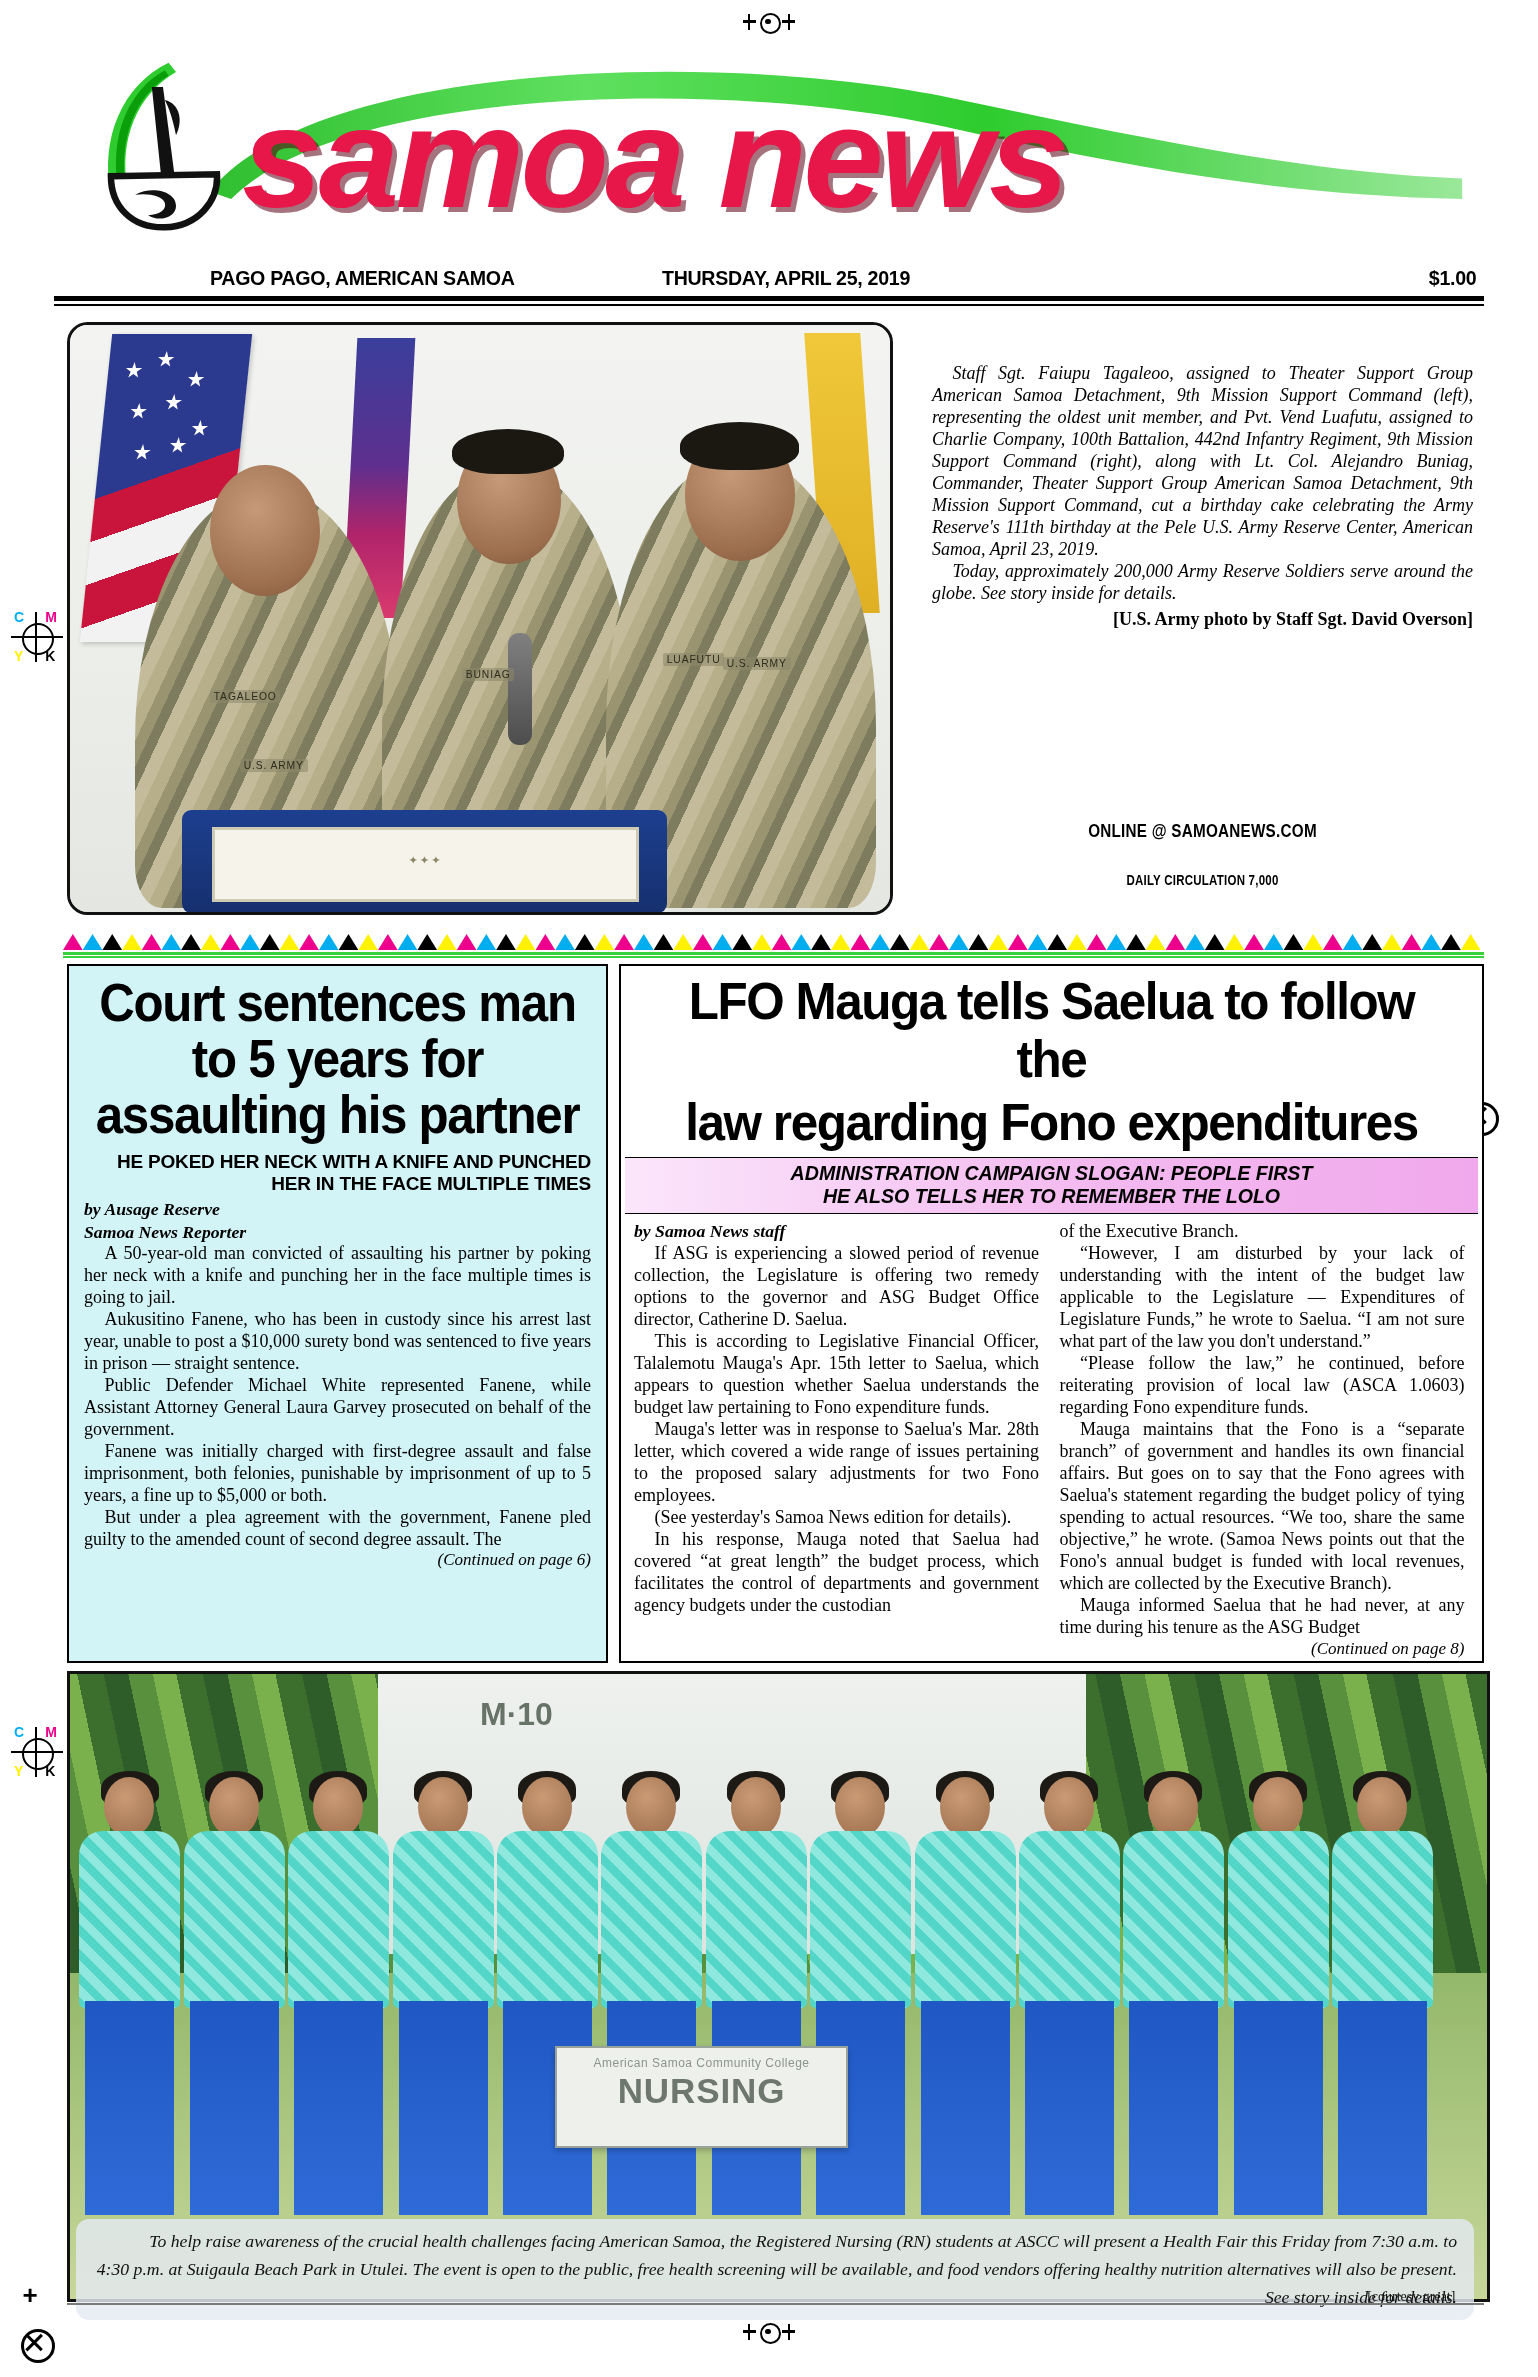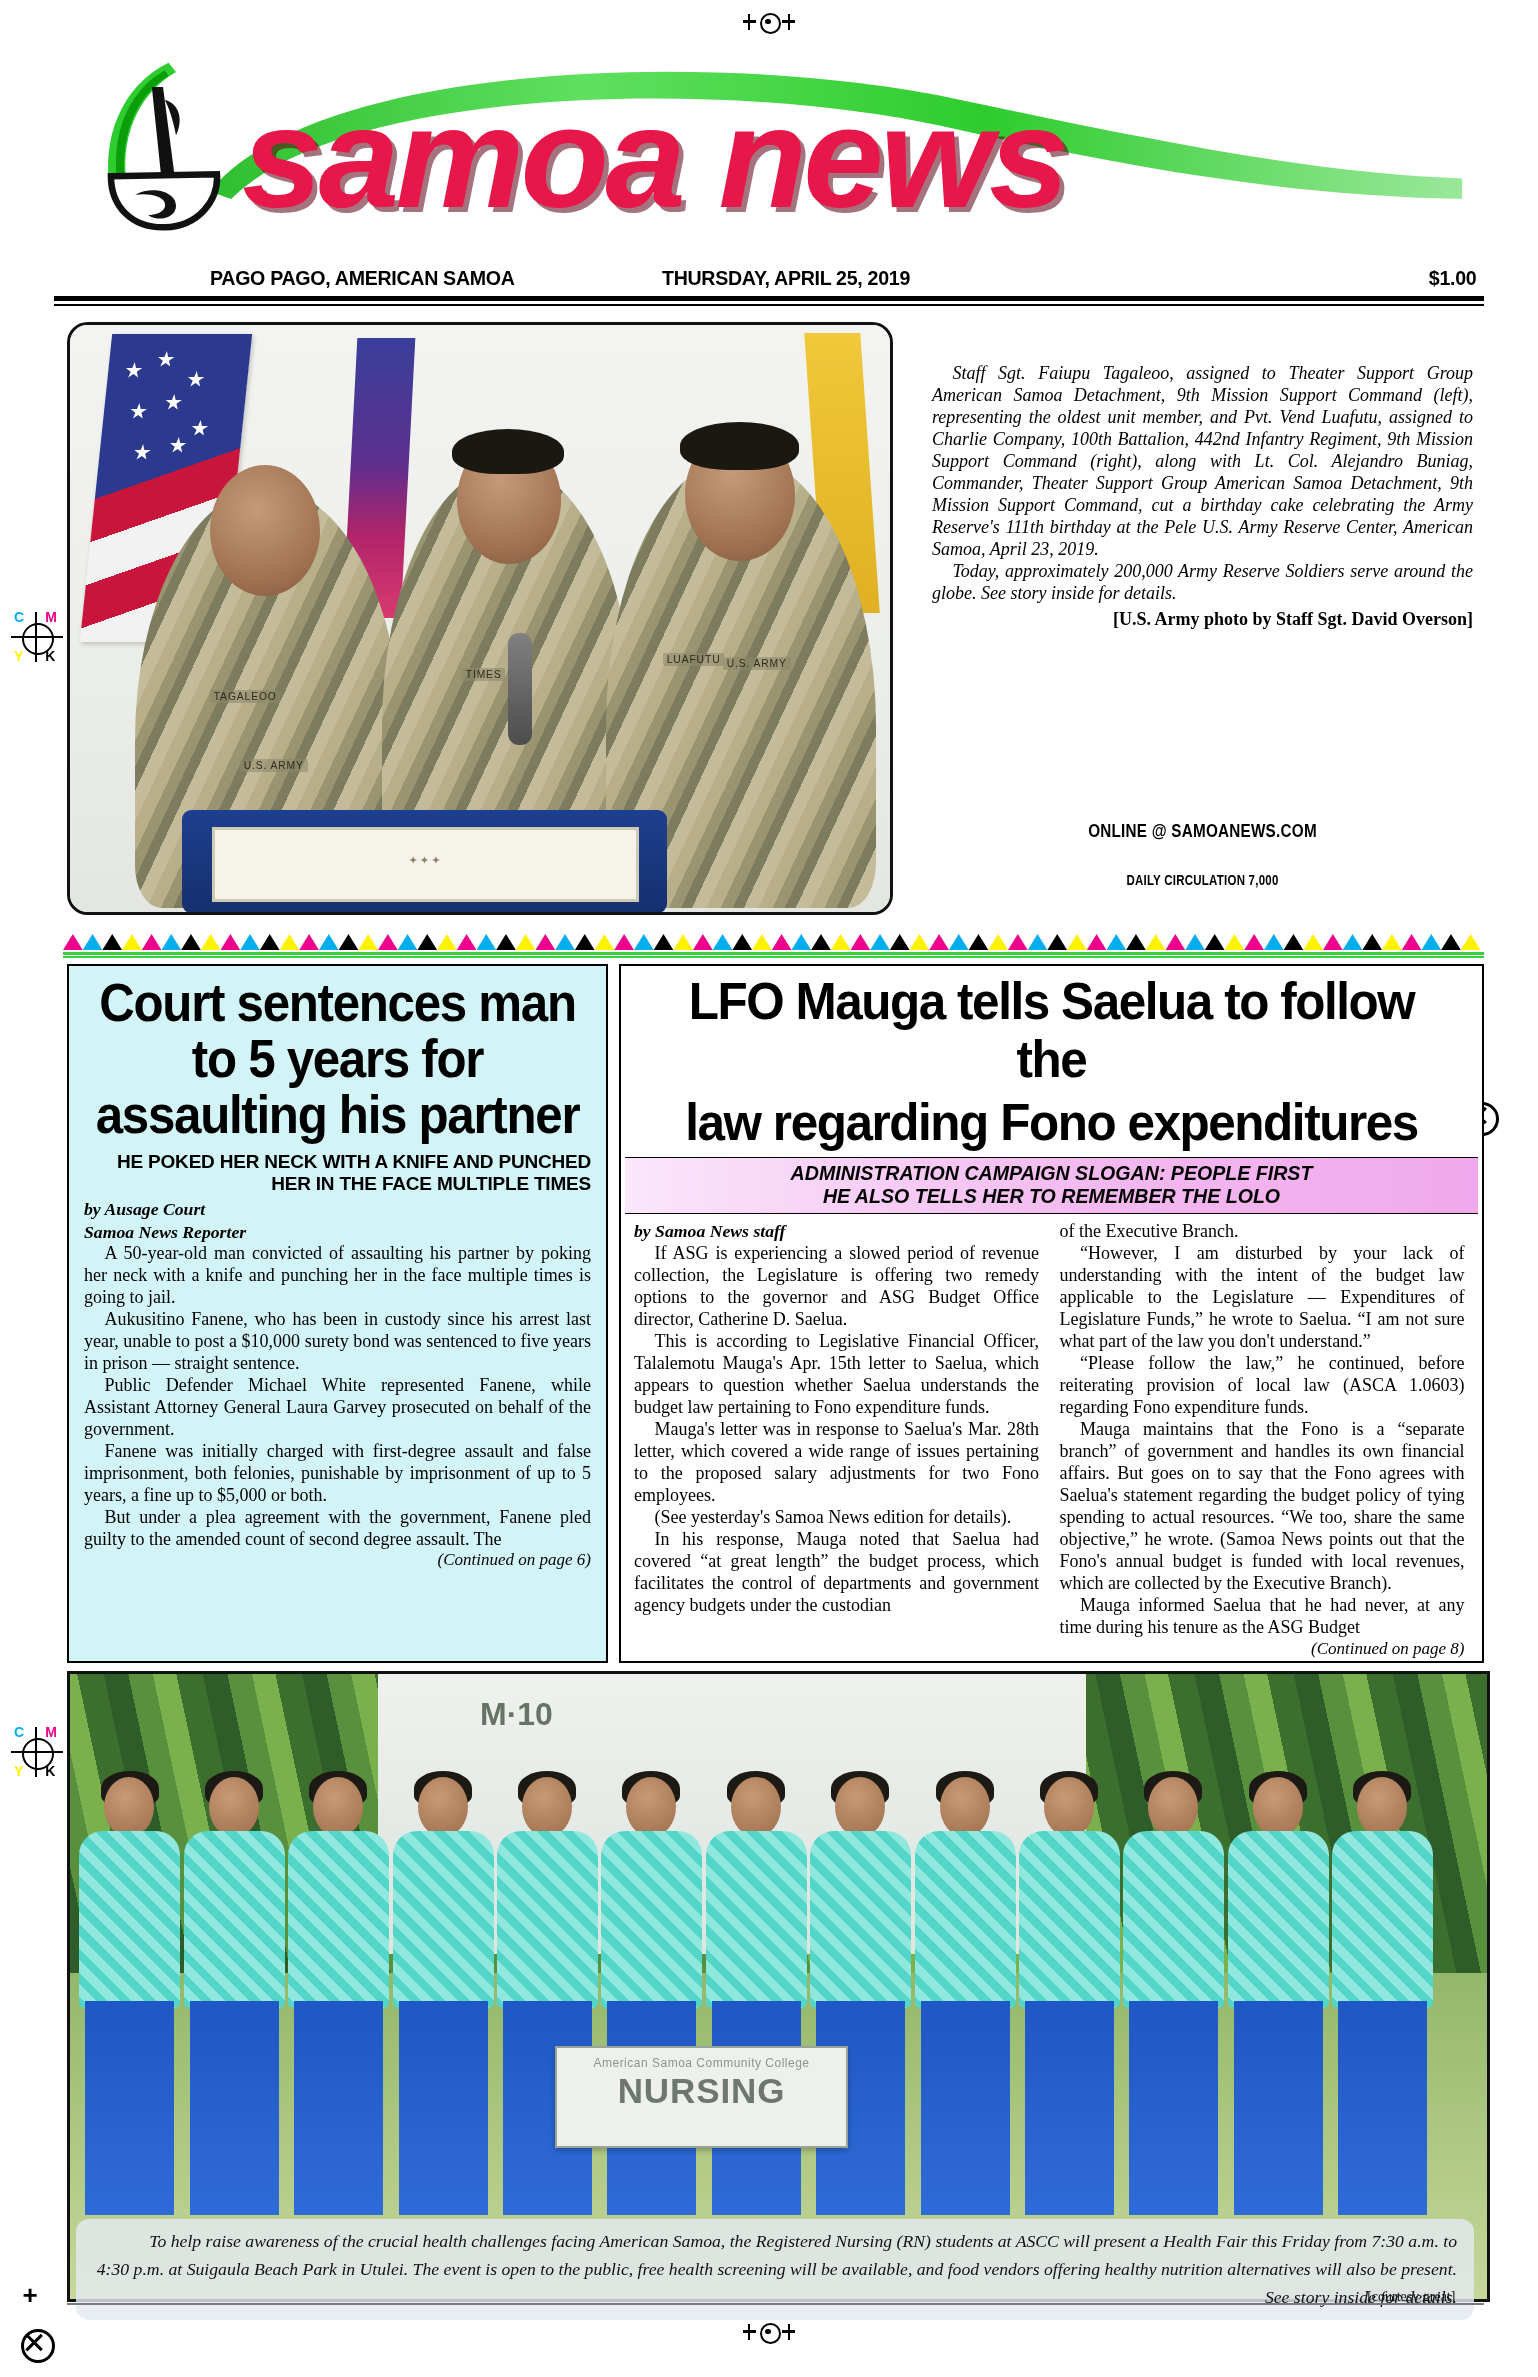--- a/index.html
+++ b/index.html
@@ -237,21 +237,21 @@
     <div class="soldier uni s2"></div>
     <div class="soldier uni s3"></div>
     <div class="hd head hd1"></div>
     <div class="hd head hd2"></div>
     <div class="hd head hd3"></div>
     <div class="hair" style="left:382px;top:104px;width:112px;height:45px;"></div>
     <div class="hair" style="left:610px;top:97px;width:119px;height:48px;"></div>
 
     <div class="mic"></div>
     <span class="tag" style="left:140px;top:365px;">TAGALEOO</span>
-    <span class="tag" style="left:392px;top:343px;">TIMES</span>
+    <span class="tag" style="left:392px;top:343px;">BUNIAG</span>
     <span class="tag" style="left:593px;top:328px;">LUAFUTU</span>
     <span class="tag" style="left:170px;top:434px;">U.S. ARMY</span>
     <span class="tag" style="left:653px;top:332px;">U.S. ARMY</span>
 
     <div class="cakearea"></div>
     <div class="cakewhite">
         <div class="cake-txt">✦✦✦</div>
       </div>
   </div>
 
@@ -337,21 +337,21 @@
       <div class="tri" style="background: rgb(0, 174, 239);"></div>
       <div class="tri" style="background: rgb(0, 0, 0);"></div>
       <div class="tri" style="background: rgb(255, 242, 0);"></div>
     </div>
   <div class="green-rule"></div>
   <div class="green-rule2"></div>
 
   <div class="left-box">
     <div class="lhead">Court sentences man to 5 years for assaulting his partner</div>
     <div class="lsub">HE POKED HER NECK WITH A KNIFE AND PUNCHED HER IN THE FACE MULTIPLE TIMES</div>
-    <div class="lbyline">by Ausage Court</div>
+    <div class="lbyline">by Ausage Reserve</div>
     <div class="lbyline">Samoa News Reporter</div>
     <div class="lbody">
       <p>A 50-year-old man convicted of assaulting his partner by poking her neck with a knife and punching her in the face multiple times is going to jail.</p>
       <p>Aukusitino Fanene, who has been in custody since his arrest last year, unable to post a $10,000 surety bond was sentenced to five years in prison — straight sentence.</p>
       <p>Public Defender Michael White represented Fanene, while Assistant Attorney General Laura Garvey prosecuted on behalf of the government.</p>
       <p>Fanene was initially charged with first-degree assault and false imprisonment, both felonies, punishable by imprisonment of up to 5 years, a fine up to $5,000 or both.</p>
       <p>But under a plea agreement with the government, Fanene pled guilty to the amended count of second degree assault. The</p>
     </div>
     <div class="contd">(Continued on page 6)</div>
   </div>

